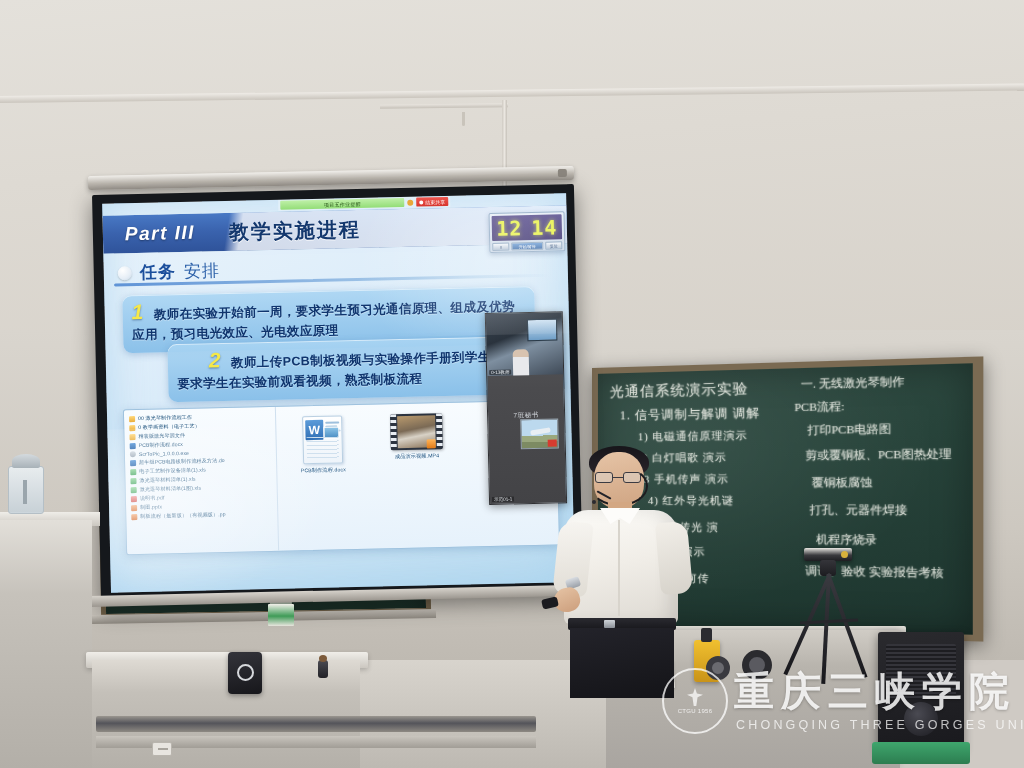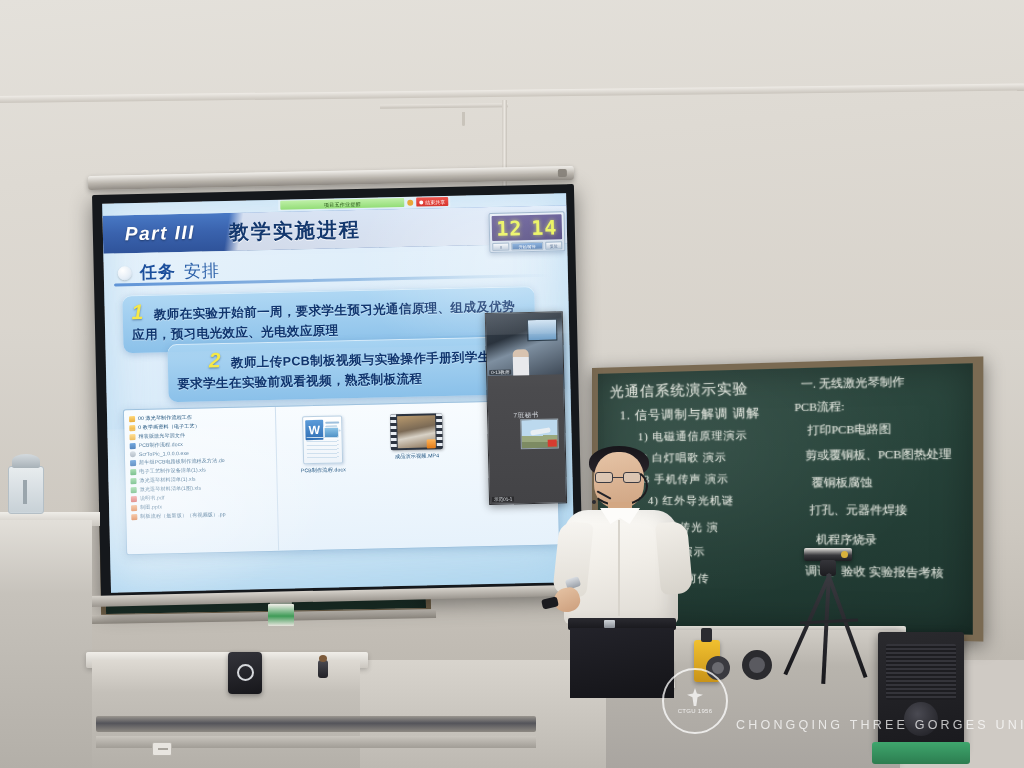--- a/index.html
+++ b/index.html
@@ -718,16 +718,17 @@
   <div class="joystick"></div>
   <div class="rail"></div>
   <div class="rail2"></div>
   <div class="socket"></div>
 
   <div class="wm">
     <div class="wm-seal">
       <i class="tree"></i>
       <span>CTGU 1956</span>
     </div>
+    <div class="wm-cn">重庆三峡学院</div>
     <div class="wm-en">CHONGQING THREE GORGES UNIVERSITY</div>
   </div>
 
 </div>
 
 </body></html>

